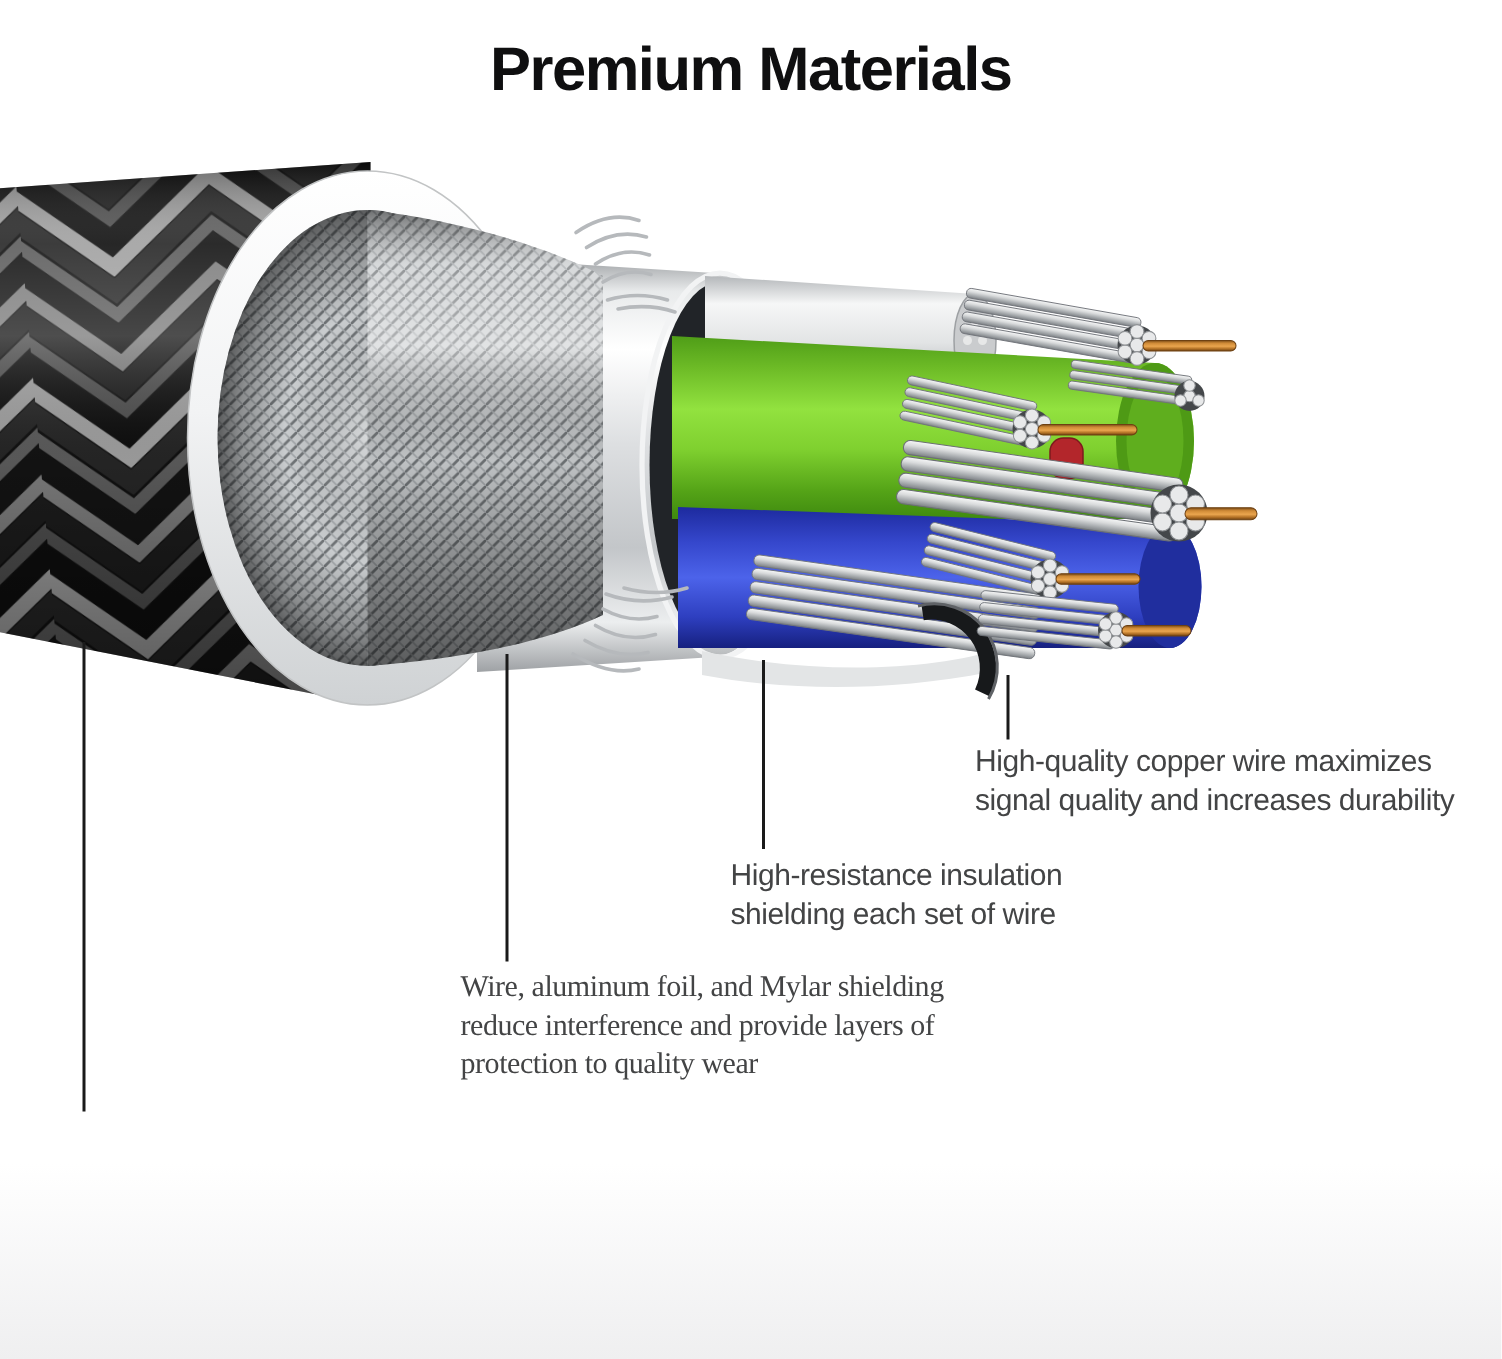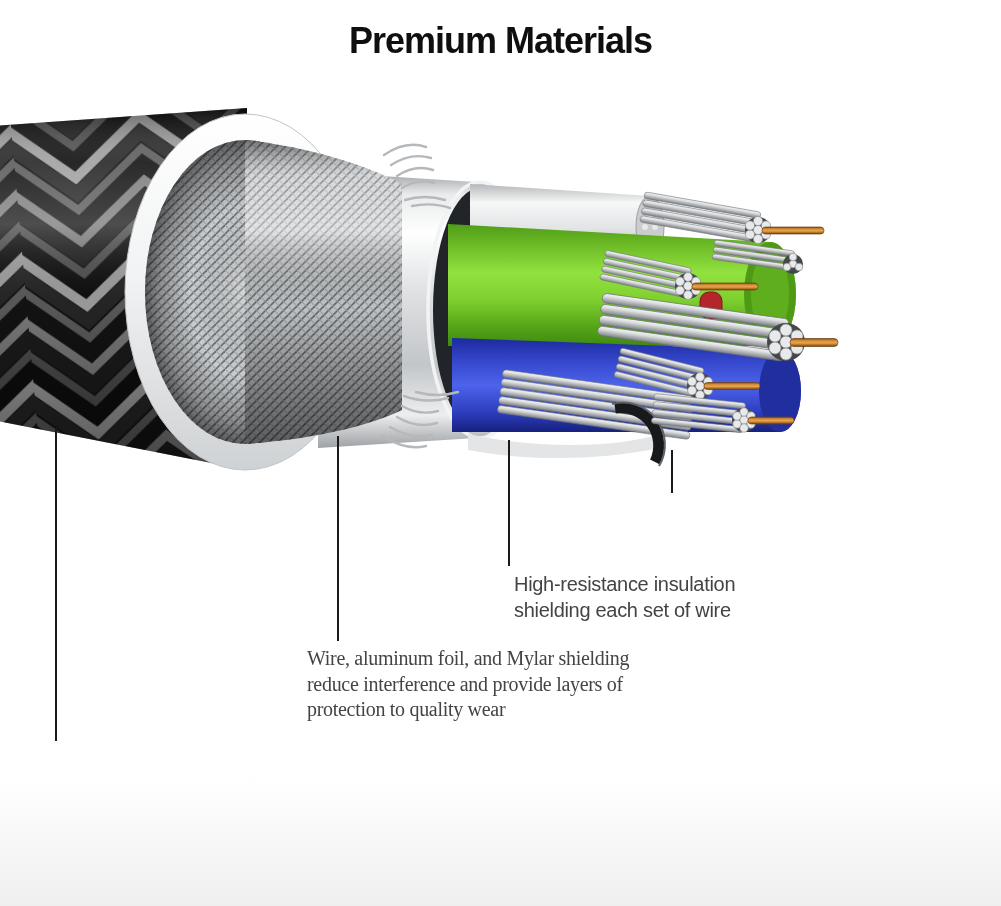--- a/index.html
+++ b/index.html
@@ -9,38 +9,38 @@
     font-family:"Liberation Sans","DejaVu Sans",sans-serif;
   }
   .stage{position:absolute;inset:0;}
   .bottom-fade{
     position:absolute;left:0;right:0;bottom:0;height:130px;
     background:linear-gradient(to bottom, rgba(239,239,240,0), var(--background-fade,#efeff0));
     pointer-events:none;
   }
   .title{
     position:absolute;top:-4px;left:0;width:100%;
-    text-align:center;font-size:36px;font-weight:700;letter-spacing:-1px;
+    text-align:center;font-size:41px;font-weight:700;letter-spacing:-1px;
     color:var(--title-text,#0f0f10);
   }
   .callout{
     position:absolute;width:1.5px;
     background:var(--callout-line,#1a1a1a);
   }
   .c1{left:55px;top:428px;height:313px;}
   .c2{left:337px;top:436px;height:205px;}
   .c3{left:508px;top:440px;height:126px;}
   .c4{left:671px;top:450px;height:43px;}
   .annotation{
     position:absolute;
     color:var(--annotation-text,#434445);
     font-size:20px;line-height:25.5px;letter-spacing:-0.3px;white-space:nowrap;
   }
   .a1{left:650px;top:496px;}
-  .a2{left:514px;top:572px;}
+  .a2{left:487px;top:572px;}
   .a3{left:307px;top:646px;font-family:Liberation Serif, serif;}
   .a4{left:35px;top:745px;}
   svg{position:absolute;left:0;top:0;}
   .rod{fill:url(#rodGrad);stroke:#70747a;stroke-width:0.6;}
   .rodBig{fill:url(#rodGrad);stroke:#6b6f74;stroke-width:0.7;}
   .tip{fill:url(#copperGrad);stroke:#6e4112;stroke-width:0.7;}
   .faceBase{fill:#44474a;}
   .faceDot{fill:#e8e9ea;stroke:#8e9194;stroke-width:0.7;}
   .fringe{fill:none;stroke:#b6b9bc;stroke-width:2.4;stroke-linecap:round;}
 </style>
@@ -335,20 +335,24 @@
     </g>
   </svg>
 
   <h1 class="title">Premium Materials</h1>
 
   <div class="callout c1"></div>
   <div class="callout c2"></div>
   <div class="callout c3"></div>
   <div class="callout c4"></div>
 
+  <div class="annotation a1">
+    <div>High-quality copper wire maximizes</div>
+    <div>signal quality and increases durability</div>
+  </div>
   <div class="annotation a2">
     <div>High-resistance insulation</div>
     <div>shielding each set of wire</div>
   </div>
   <div class="annotation a3">
     <div>Wire, aluminum foil, and Mylar shielding</div>
     <div>reduce interference and provide layers of</div>
     <div>protection to quality wear</div>
   </div>
 

